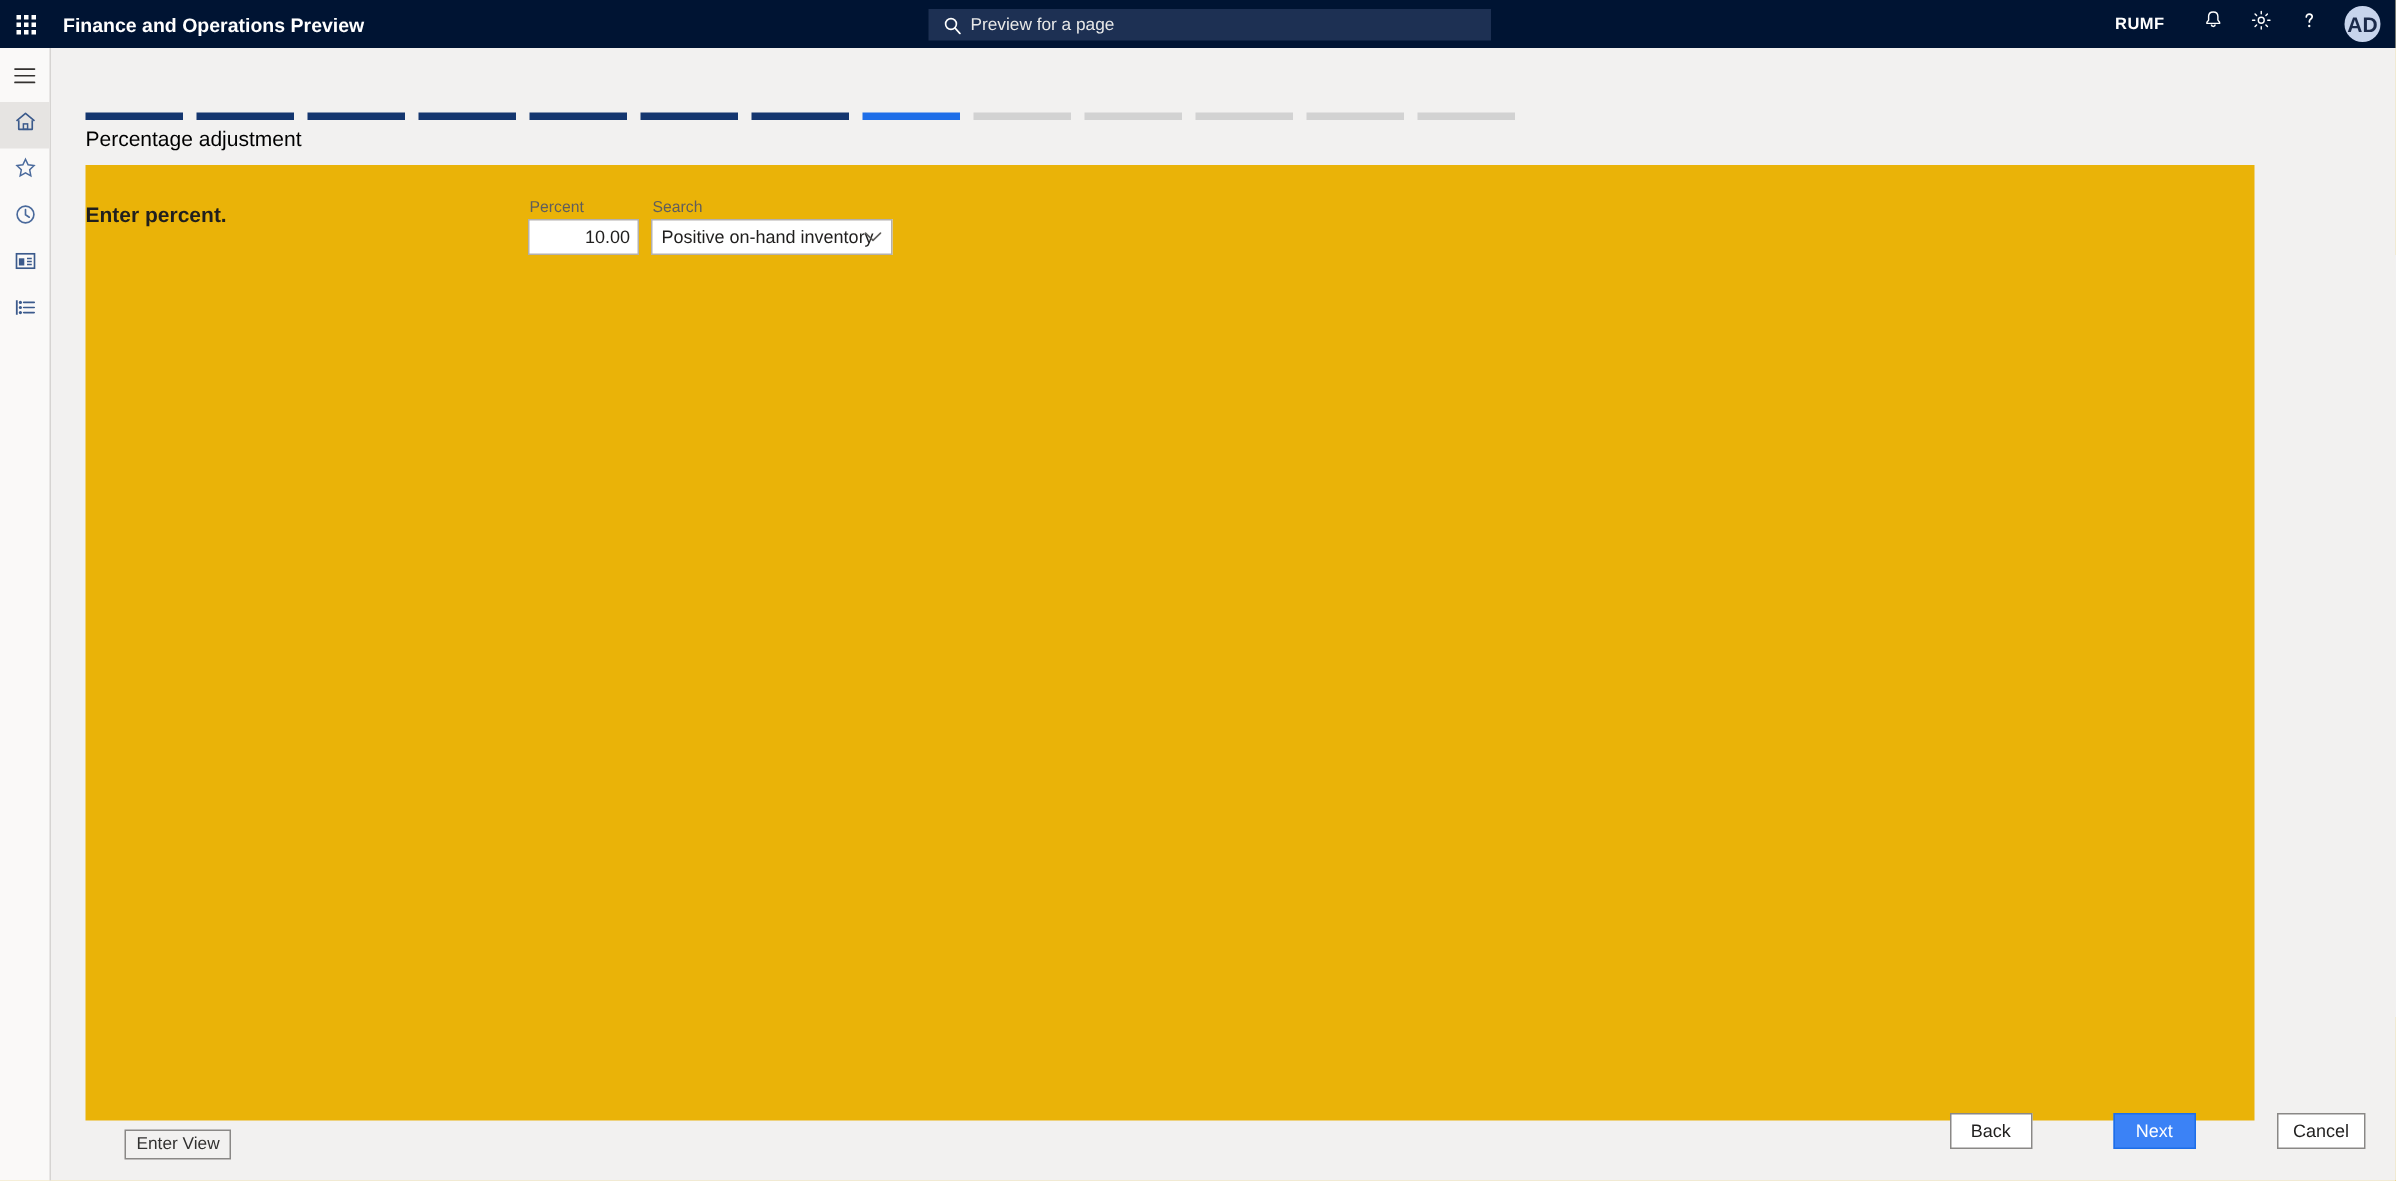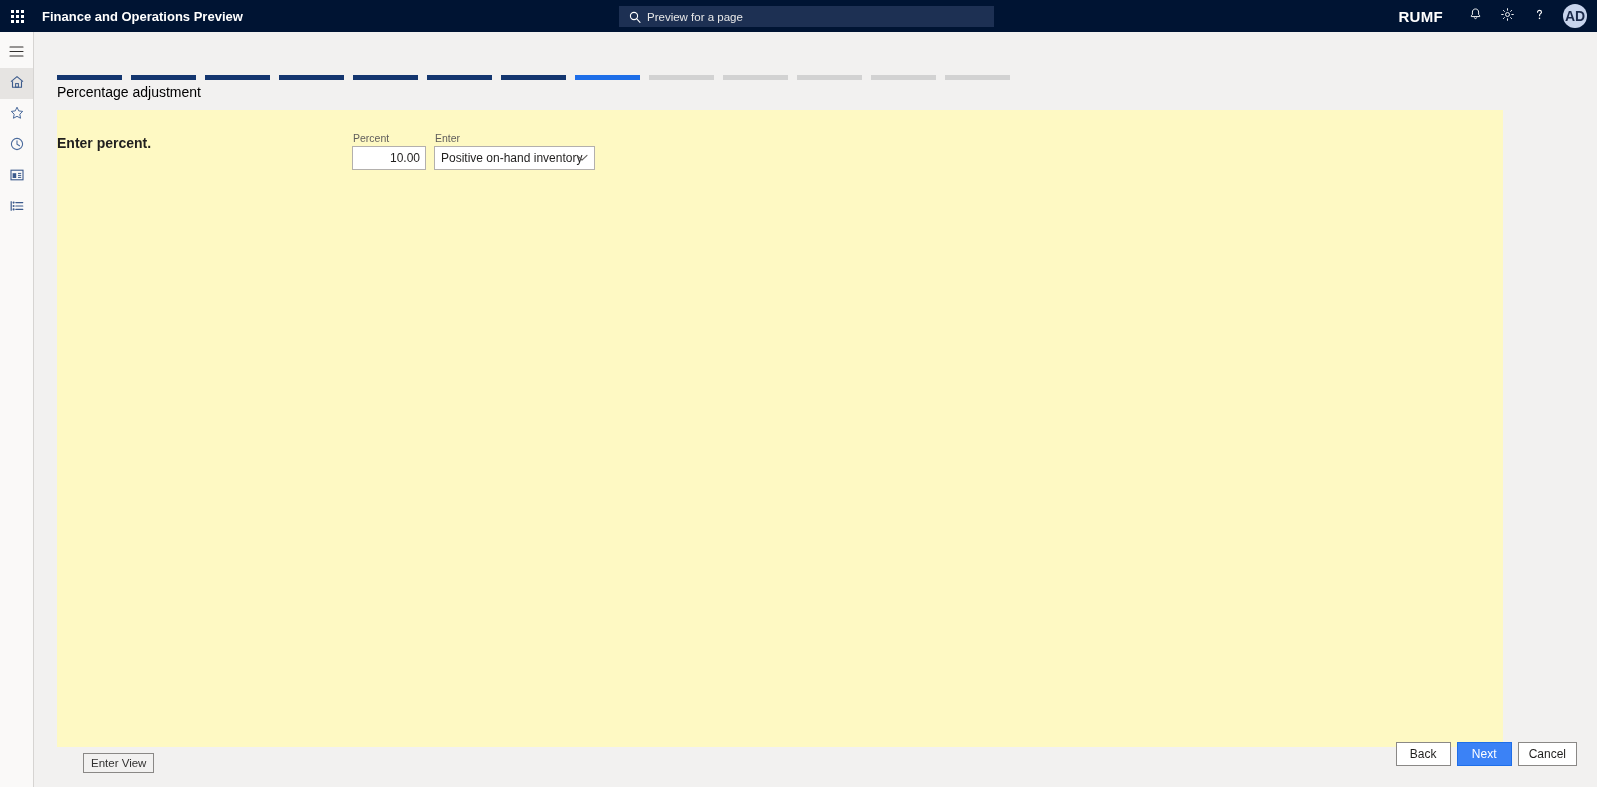--- a/index.html
+++ b/index.html
@@ -47,21 +47,21 @@
   }
   #global-search .mag { margin-right: 6px; display: flex; align-items: center; }
   #search-placeholder {
     color: #e8e8e8; font-size: 11.5px; white-space: nowrap;
   }
   #header-right {
     position: absolute; right: 8px; top: 0; height: 32px;
     display: flex; align-items: center; gap: 0px;
   }
   #company-label {
-    color: #ffffff; font-size: 15px; font-weight: bold;
+    color: #ffffff; font-size: 11px; font-weight: bold;
     margin-right: 16px; letter-spacing: 0.3px;
   }
   .hdr-icon {
     width: 32px; height: 32px;
     display: flex; align-items: center; justify-content: center;
     cursor: pointer;
   }
   #user-avatar {
     width: 24px; height: 24px; border-radius: 50%;
     background: #c7d4ec;
@@ -109,21 +109,21 @@
   .step-bar.todo    { background: #d2d2d2; }
   #step-title {
     position: absolute; left: 23px; top: 52px;
     font-size: 14px; color: #000000;
   }
 
   
   #content-panel {
     position: absolute; left: 23px; top: 78px;
     width: 1446px; height: 637px;
-    background: #fef9c3;
+    background: #eab308;
   }
   #section-heading {
     position: absolute; left: 0px; top: 25px;
     font-size: 14px; font-weight: bold; color: #201f1e;
   }
   #form-fields {
     position: absolute; left: 295px; top: 22px;
     display: flex; gap: 8px; align-items: flex-start;
   }
   .field-block { display: flex; flex-direction: column; }
@@ -177,21 +177,21 @@
   }
   .footer-btn {
     height: 24px; min-width: 55px;
     padding: 0 10px;
     font-family: "Liberation Sans", sans-serif;
     font-size: 12px;
     border: 1px solid #8a8886;
     background: #ffffff;
     color: #201f1e;
     cursor: pointer;
-    display: flex; align-items: center; justify-content: center;
+    display: flex; align-items: center; justify-content: center; margin-left: 48px;
   }
   .footer-btn.primary {
     background: #3b82f6;
     border-color: #1e6ee8;
     color: #ffffff;
     text-align: center;
   }
 </style>
 </head>
 <body>
@@ -344,21 +344,21 @@
     <div id="section-heading">Enter percent.</div>
 
     <div id="form-fields">
 
       <div class="field-block">
         <label class="field-label">Percent</label>
         <input id="percent-input" type="text" value="10.00" style="">
       </div>
 
       <div class="field-block">
-        <label class="field-label">Enter</label>
+        <label class="field-label">Search</label>
         <div id="adjust-select-wrap">
           <span id="adjust-select-value">Positive on-hand inventory</span>
           <span id="adjust-chevron">
             <svg width="12" height="8" viewBox="0 0 12 8">
               <path d="M1 1.4L6 6.2 11 1.4" fill="none" stroke="#605e5c" stroke-width="1.1" stroke-linecap="round" stroke-linejoin="round"></path>
             </svg>
           </span>
         </div>
       </div>
 

